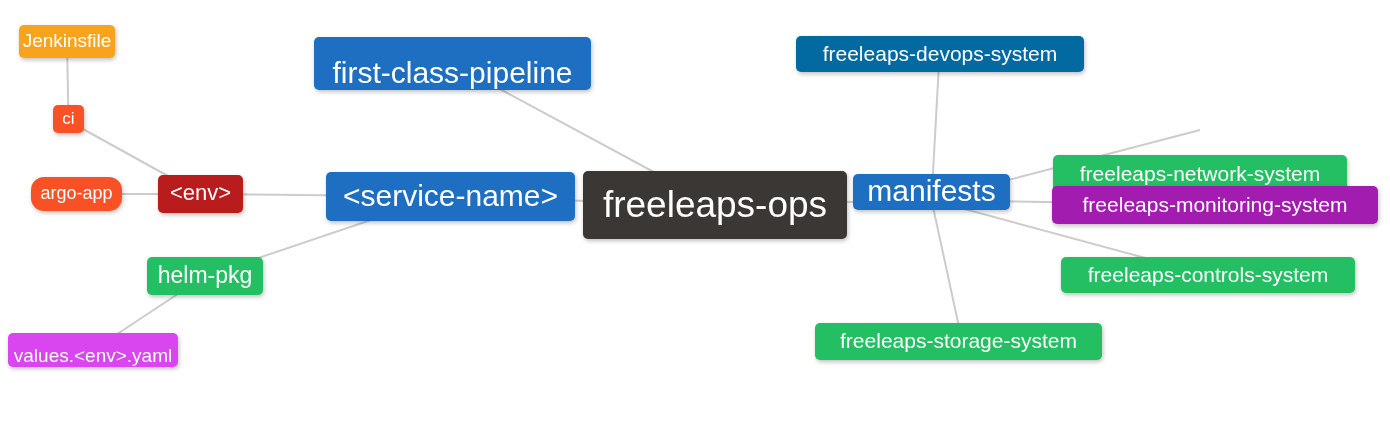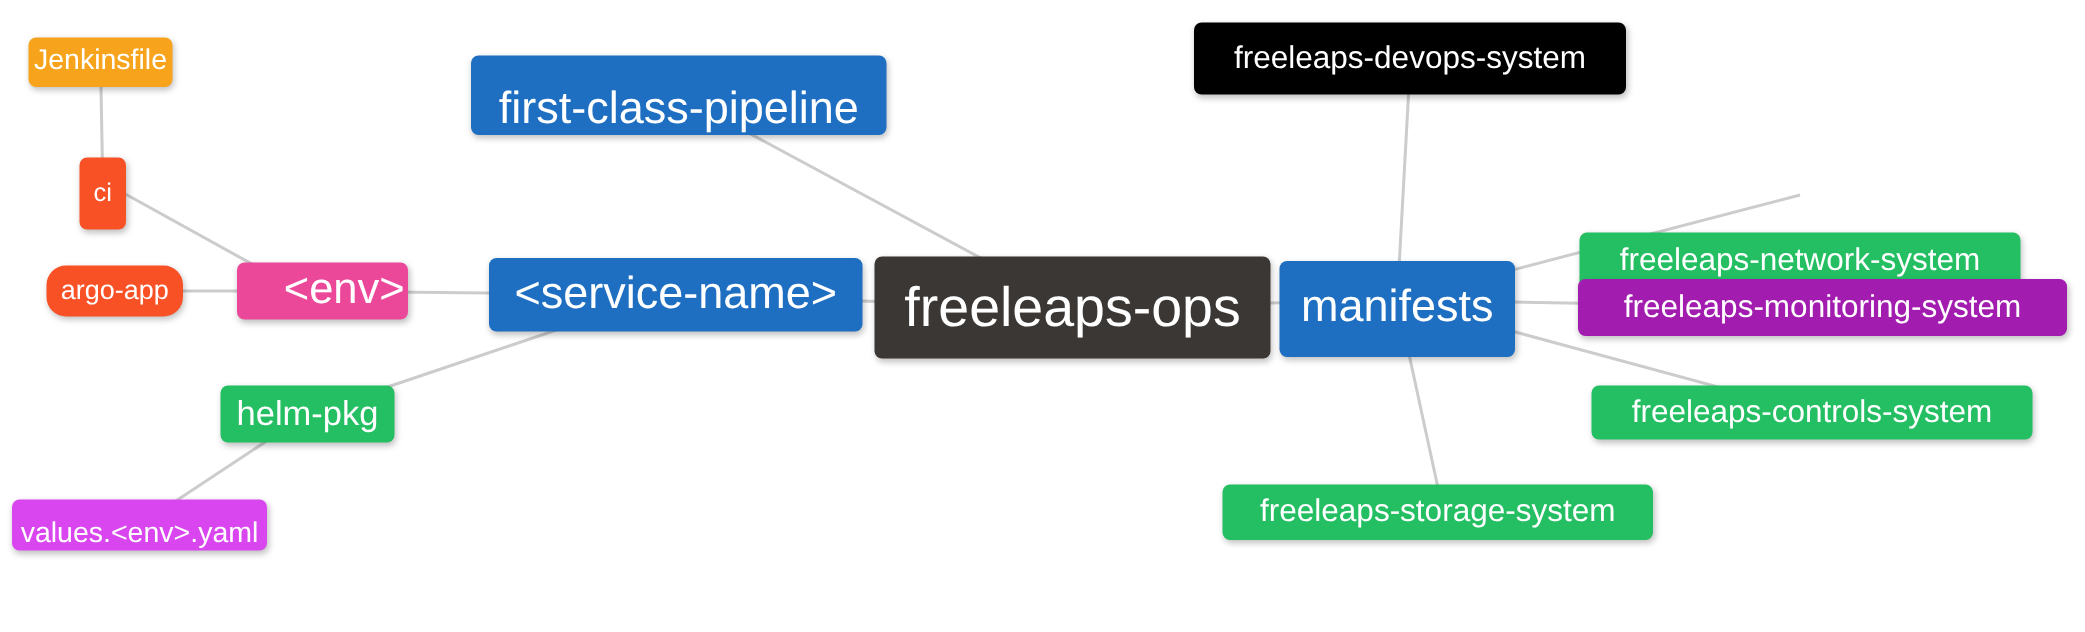--- a/index.html
+++ b/index.html
@@ -63,48 +63,48 @@
       <line x1="931.5" y1="200" x2="940" y2="45" stroke="#cccccc"></line>
       <line x1="931.5" y1="200" x2="1200" y2="130" stroke="#cccccc"></line>
       <line x1="931.5" y1="200" x2="1215" y2="205" stroke="#cccccc"></line>
       <line x1="931.5" y1="200" x2="1208" y2="275" stroke="#cccccc"></line>
       <line x1="931.5" y1="200" x2="958.5" y2="324.5" stroke="#cccccc"></line>
     </svg>
   <div id="node-layer">
       <div class="node" style="left: 19px; top: 25px; width: 96px; height: 33px; background: rgb(247, 164, 28); font-size: 19px; color: rgb(255, 255, 255);">
         <span>Jenkinsfile</span>
       </div>
-      <div class="node" style="left: 53px; top: 105px; width: 31px; height: 48px; background: rgb(249, 81, 38); font-size: 17px; color: rgb(255, 255, 255);">
+      <div class="node" style="left: 53px; top: 105px; width: 31px; height: 28px; background: rgb(249, 81, 38); font-size: 17px; color: rgb(255, 255, 255);">
         <span>ci</span>
       </div>
       <div class="node" style="left: 31px; top: 177px; width: 91px; height: 34px; background: rgb(249, 81, 38); font-size: 18px; color: rgb(255, 255, 255); border-radius: 13px;">
         <span>argo-app</span>
       </div>
-      <div class="node" style="left: 158px; top: 175px; width: 85px; height: 38px; background: #ec4899; font-size: 29px; color: rgb(255, 255, 255); padding-left: 29px;">
+      <div class="node" style="left: 158px; top: 175px; width: 85px; height: 38px; background: #b91c1c; font-size: 22px; color: rgb(255, 255, 255);">
         <span>&lt;env&gt;</span>
       </div>
       <div class="node" style="left: 147px; top: 257px; width: 116px; height: 38px; background: rgb(35, 191, 98); font-size: 23px; color: rgb(255, 255, 255);">
         <span>helm-pkg</span>
       </div>
       <div class="node" style="left: 8px; top: 333px; width: 170px; height: 34px; background: #d946ef; font-size: 19px; color: rgb(255, 255, 255); align-items: flex-end;">
         <span>values.&lt;env&gt;.yaml</span>
       </div>
       <div class="node" style="left: 314px; top: 37px; width: 277px; height: 53px; background: rgb(30, 111, 194); font-size: 30px; color: rgb(255, 255, 255); align-items: flex-end;">
         <span>first-class-pipeline</span>
       </div>
       <div class="node" style="left: 316px; top: 172px; width: 249px; height: 49px; background: rgb(30, 111, 194); font-size: 30px; color: rgb(255, 255, 255); margin-left: 10px;">
         <span>&lt;service-name&gt;</span>
       </div>
       <div class="node" style="left: 583px; top: 171px; width: 264px; height: 68px; background: rgb(59, 55, 52); font-size: 37px; color: rgb(255, 255, 255);">
         <span>freeleaps-ops</span>
       </div>
-      <div class="node" style="left: 853px; top: 174px; width: 157px; height: 64px; background: rgb(30, 111, 194); font-size: 30px; color: rgb(255, 255, 255);">
+      <div class="node" style="left: 853px; top: 174px; width: 157px; height: 36px; background: rgb(30, 111, 194); font-size: 30px; color: rgb(255, 255, 255);">
         <span>manifests</span>
       </div>
-      <div class="node" style="left: 796px; top: 15px; width: 288px; height: 48px; background: #000000; font-size: 21px; color: rgb(255, 255, 255);">
+      <div class="node" style="left: 796px; top: 36px; width: 288px; height: 36px; background: #0369a1; font-size: 21px; color: rgb(255, 255, 255);">
         <span>freeleaps-devops-system</span>
       </div>
       <div class="node" style="left: 1053px; top: 111px; width: 294px; height: 38px; background: rgb(35, 191, 98); font-size: 21px; color: rgb(255, 255, 255); margin-top: 44px;">
         <span>freeleaps-network-system</span>
       </div>
       <div class="node" style="left: 1052px; top: 186px; width: 326px; height: 38px; background: #a21caf; font-size: 21px; color: rgb(255, 255, 255);">
         <span>freeleaps-monitoring-system</span>
       </div>
       <div class="node" style="left: 1061px; top: 257px; width: 294px; height: 36px; background: rgb(35, 191, 98); font-size: 21px; color: rgb(255, 255, 255);">
         <span>freeleaps-controls-system</span>

